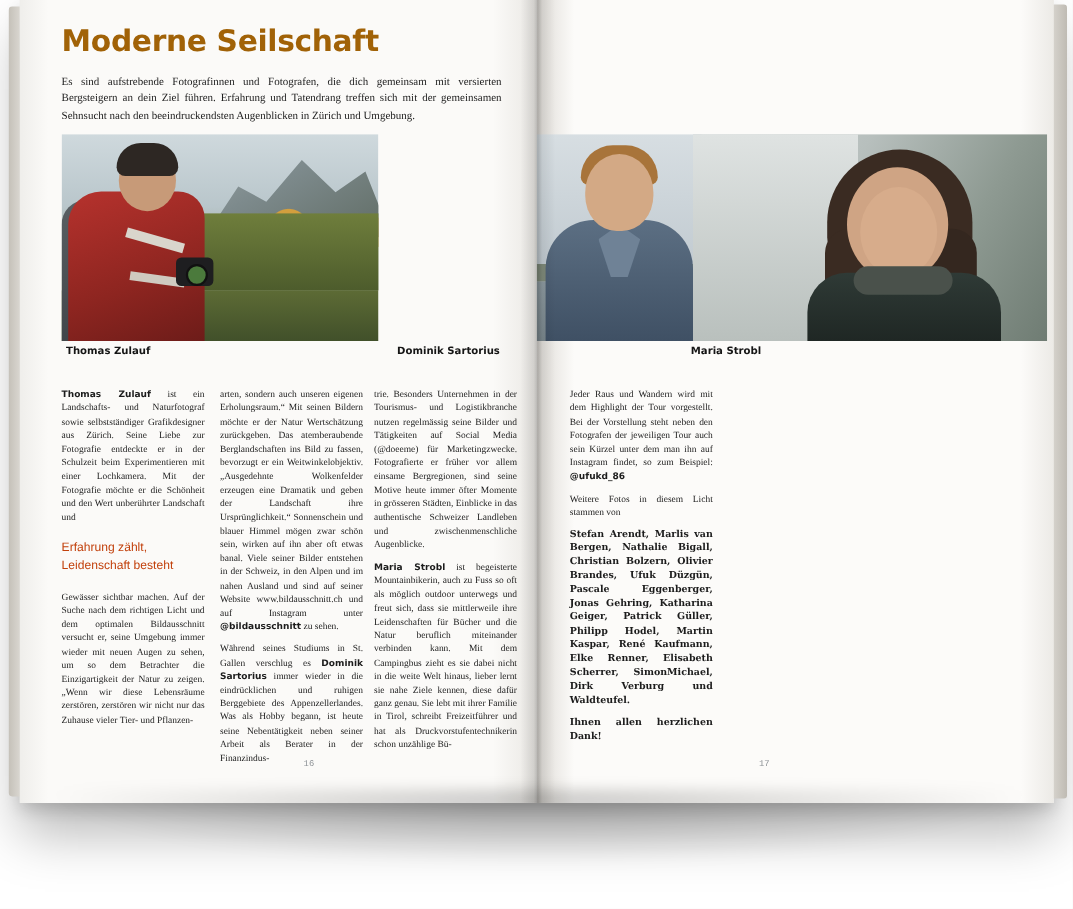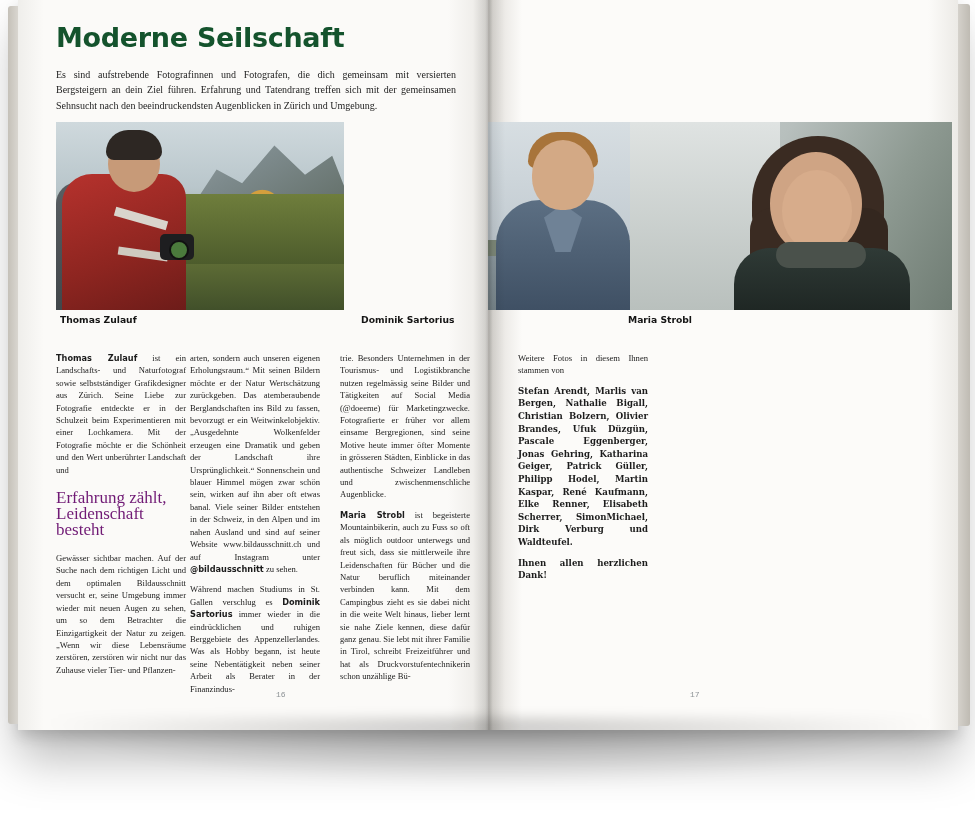--- a/index.html
+++ b/index.html
@@ -89,21 +89,21 @@
     left: 38px;
     top: 22px;
     width: 400px;
   }
   h1.headline {
     font-family: "DejaVu Sans", sans-serif;
     font-weight: bold;
     font-size: 27px;
     letter-spacing: -0.3px;
     margin: 0 0 14px 0;
-    color: #14532d;
+    color: #a16207;
   }
   .lede {
     font-size: 10px;
     line-height: 15.4px;
     text-align: justify;
     margin: 0;
     color: #1d1d1d;
   }
 
   
@@ -192,31 +192,31 @@
   .col {
     position: absolute;
     top: 0;
     width: 130px;
     font-size: 8.6px;
     line-height: 12.4px;
     text-align: justify;
     color: #1c1c1c;
   }
   .c1 { left: 38px; }
-  .c2 { left: 172px; }
+  .c2 { left: 182px; }
   .c3 { left: 322px; }
   .c4 { left: 500px; }
   .col p { margin: 0 0 8px 0; }
   .col b { font-family: "DejaVu Sans", sans-serif; font-weight: bold; font-size: 8.2px; }
 
   .subhead {
-    font-family: Liberation Serif, serif;
-    font-size: 17px;
+    font-family: Liberation Sans, sans-serif;
+    font-size: 11px;
     line-height: 16px;
-    color: #701a75;
+    color: #c2410c;
     margin: 14px 0 14px 0;
   }
 
   .bold-block {
     font-family: "DejaVu Serif", serif;
     font-weight: bold;
     font-size: 8.6px;
     line-height: 12.6px;
     text-align: justify;
   }
@@ -306,30 +306,31 @@
   <div class="cols">
 
     <div class="col c1">
       <p><b>Thomas Zulauf</b><span> ist ein Landschafts- und Naturfotograf sowie selbstständiger Grafikdesigner aus Zürich. Seine Liebe zur Fotografie entdeckte er in der Schulzeit beim Experimentieren mit einer Lochkamera. Mit der Fotografie möchte er die Schönheit und den Wert unberührter Landschaft und</span></p>
       <div class="subhead">Erfahrung zählt,<br>Leidenschaft besteht</div>
       <p>Gewässer sichtbar machen. Auf der Suche nach dem richtigen Licht und dem optimalen Bildausschnitt versucht er, seine Umgebung immer wieder mit neuen Augen zu sehen, um so dem Betrachter die Einzigartigkeit der Natur zu zeigen. „Wenn wir diese Lebensräume zerstören, zerstören wir nicht nur das Zuhause vieler Tier- und Pflanzen-</p>
     </div>
 
     <div class="col c2">
       <p><span>arten, sondern auch unseren eigenen Erholungsraum.“ Mit seinen Bildern möchte er der Natur Wertschätzung zurückgeben. Das atemberaubende Berglandschaften ins Bild zu fassen, bevorzugt er ein Weitwinkelobjektiv. „Ausgedehnte Wolkenfelder erzeugen eine Dramatik und geben der Landschaft ihre Ursprünglichkeit.“ Sonnenschein und blauer Himmel mögen zwar schön sein, wirken auf ihn aber oft etwas banal. Viele seiner Bilder entstehen in der Schweiz, in den Alpen und im nahen Ausland und sind auf seiner Website www.bildausschnitt.ch und auf Instagram unter </span><b>@bildausschnitt</b><span> zu sehen.</span></p>
-      <p><span>Während machen Studiums in St. Gallen verschlug es </span><b>Dominik Sartorius</b><span> immer wieder in die eindrücklichen und ruhigen Berggebiete des Appenzellerlandes. Was als Hobby begann, ist heute seine Nebentätigkeit neben seiner Arbeit als Berater in der Finanzindus-</span></p>
+      <p><span>Während seines Studiums in St. Gallen verschlug es </span><b>Dominik Sartorius</b><span> immer wieder in die eindrücklichen und ruhigen Berggebiete des Appenzellerlandes. Was als Hobby begann, ist heute seine Nebentätigkeit neben seiner Arbeit als Berater in der Finanzindus-</span></p>
     </div>
 
     <div class="col c3">
       <p>trie. Besonders Unternehmen in der Tourismus- und Logistikbranche nutzen regelmässig seine Bilder und Tätigkeiten auf Social Media (@doeeme) für Marketingzwecke. Fotografierte er früher vor allem einsame Bergregionen, sind seine Motive heute immer öfter Momente in grösseren Städten, Einblicke in das authentische Schweizer Landleben und zwischenmenschliche Augenblicke.</p>
       <p><b>Maria Strobl</b><span> ist begeisterte Mountainbikerin, auch zu Fuss so oft als möglich outdoor unterwegs und freut sich, dass sie mittlerweile ihre Leidenschaften für Bücher und die Natur beruflich miteinander verbinden kann. Mit dem Campingbus zieht es sie dabei nicht in die weite Welt hinaus, lieber lernt sie nahe Ziele kennen, diese dafür ganz genau. Sie lebt mit ihrer Familie in Tirol, schreibt Freizeitführer und hat als Druckvorstufentechnikerin schon unzählige Bü-</span></p>
     </div>
 
     <div class="col c4">
-      <p>Weitere Fotos in diesem Ihnen stammen von </p>
+      <p><span>Jeder Raus und Wandern wird mit dem Highlight der Tour vorgestellt. Bei der Vorstellung steht neben den Fotografen der jeweiligen Tour auch sein Kürzel unter dem man ihn auf Instagram findet, so zum Beispiel: </span><b>@ufukd_86</b></p>
+      <p>Weitere Fotos in diesem Licht stammen von </p>
       <p class="bold-block">Stefan Arendt, Marlis van Bergen, Nathalie Bigall, Christian Bolzern, Olivier Brandes, Ufuk Düzgün, Pascale Eggenberger, Jonas Gehring, Katharina Geiger, Patrick Güller, Philipp Hodel, Martin Kaspar, René Kaufmann, Elke Renner, Elisabeth Scherrer, SimonMichael, Dirk Verburg und Waldteufel.</p>
       <p class="bold-block">Ihnen allen herzlichen Dank!</p>
     </div>
 
   </div>
 
   <div class="folio folio-left">16</div>
   <div class="folio folio-right">17</div>
 
   <div class="gutter"></div>

